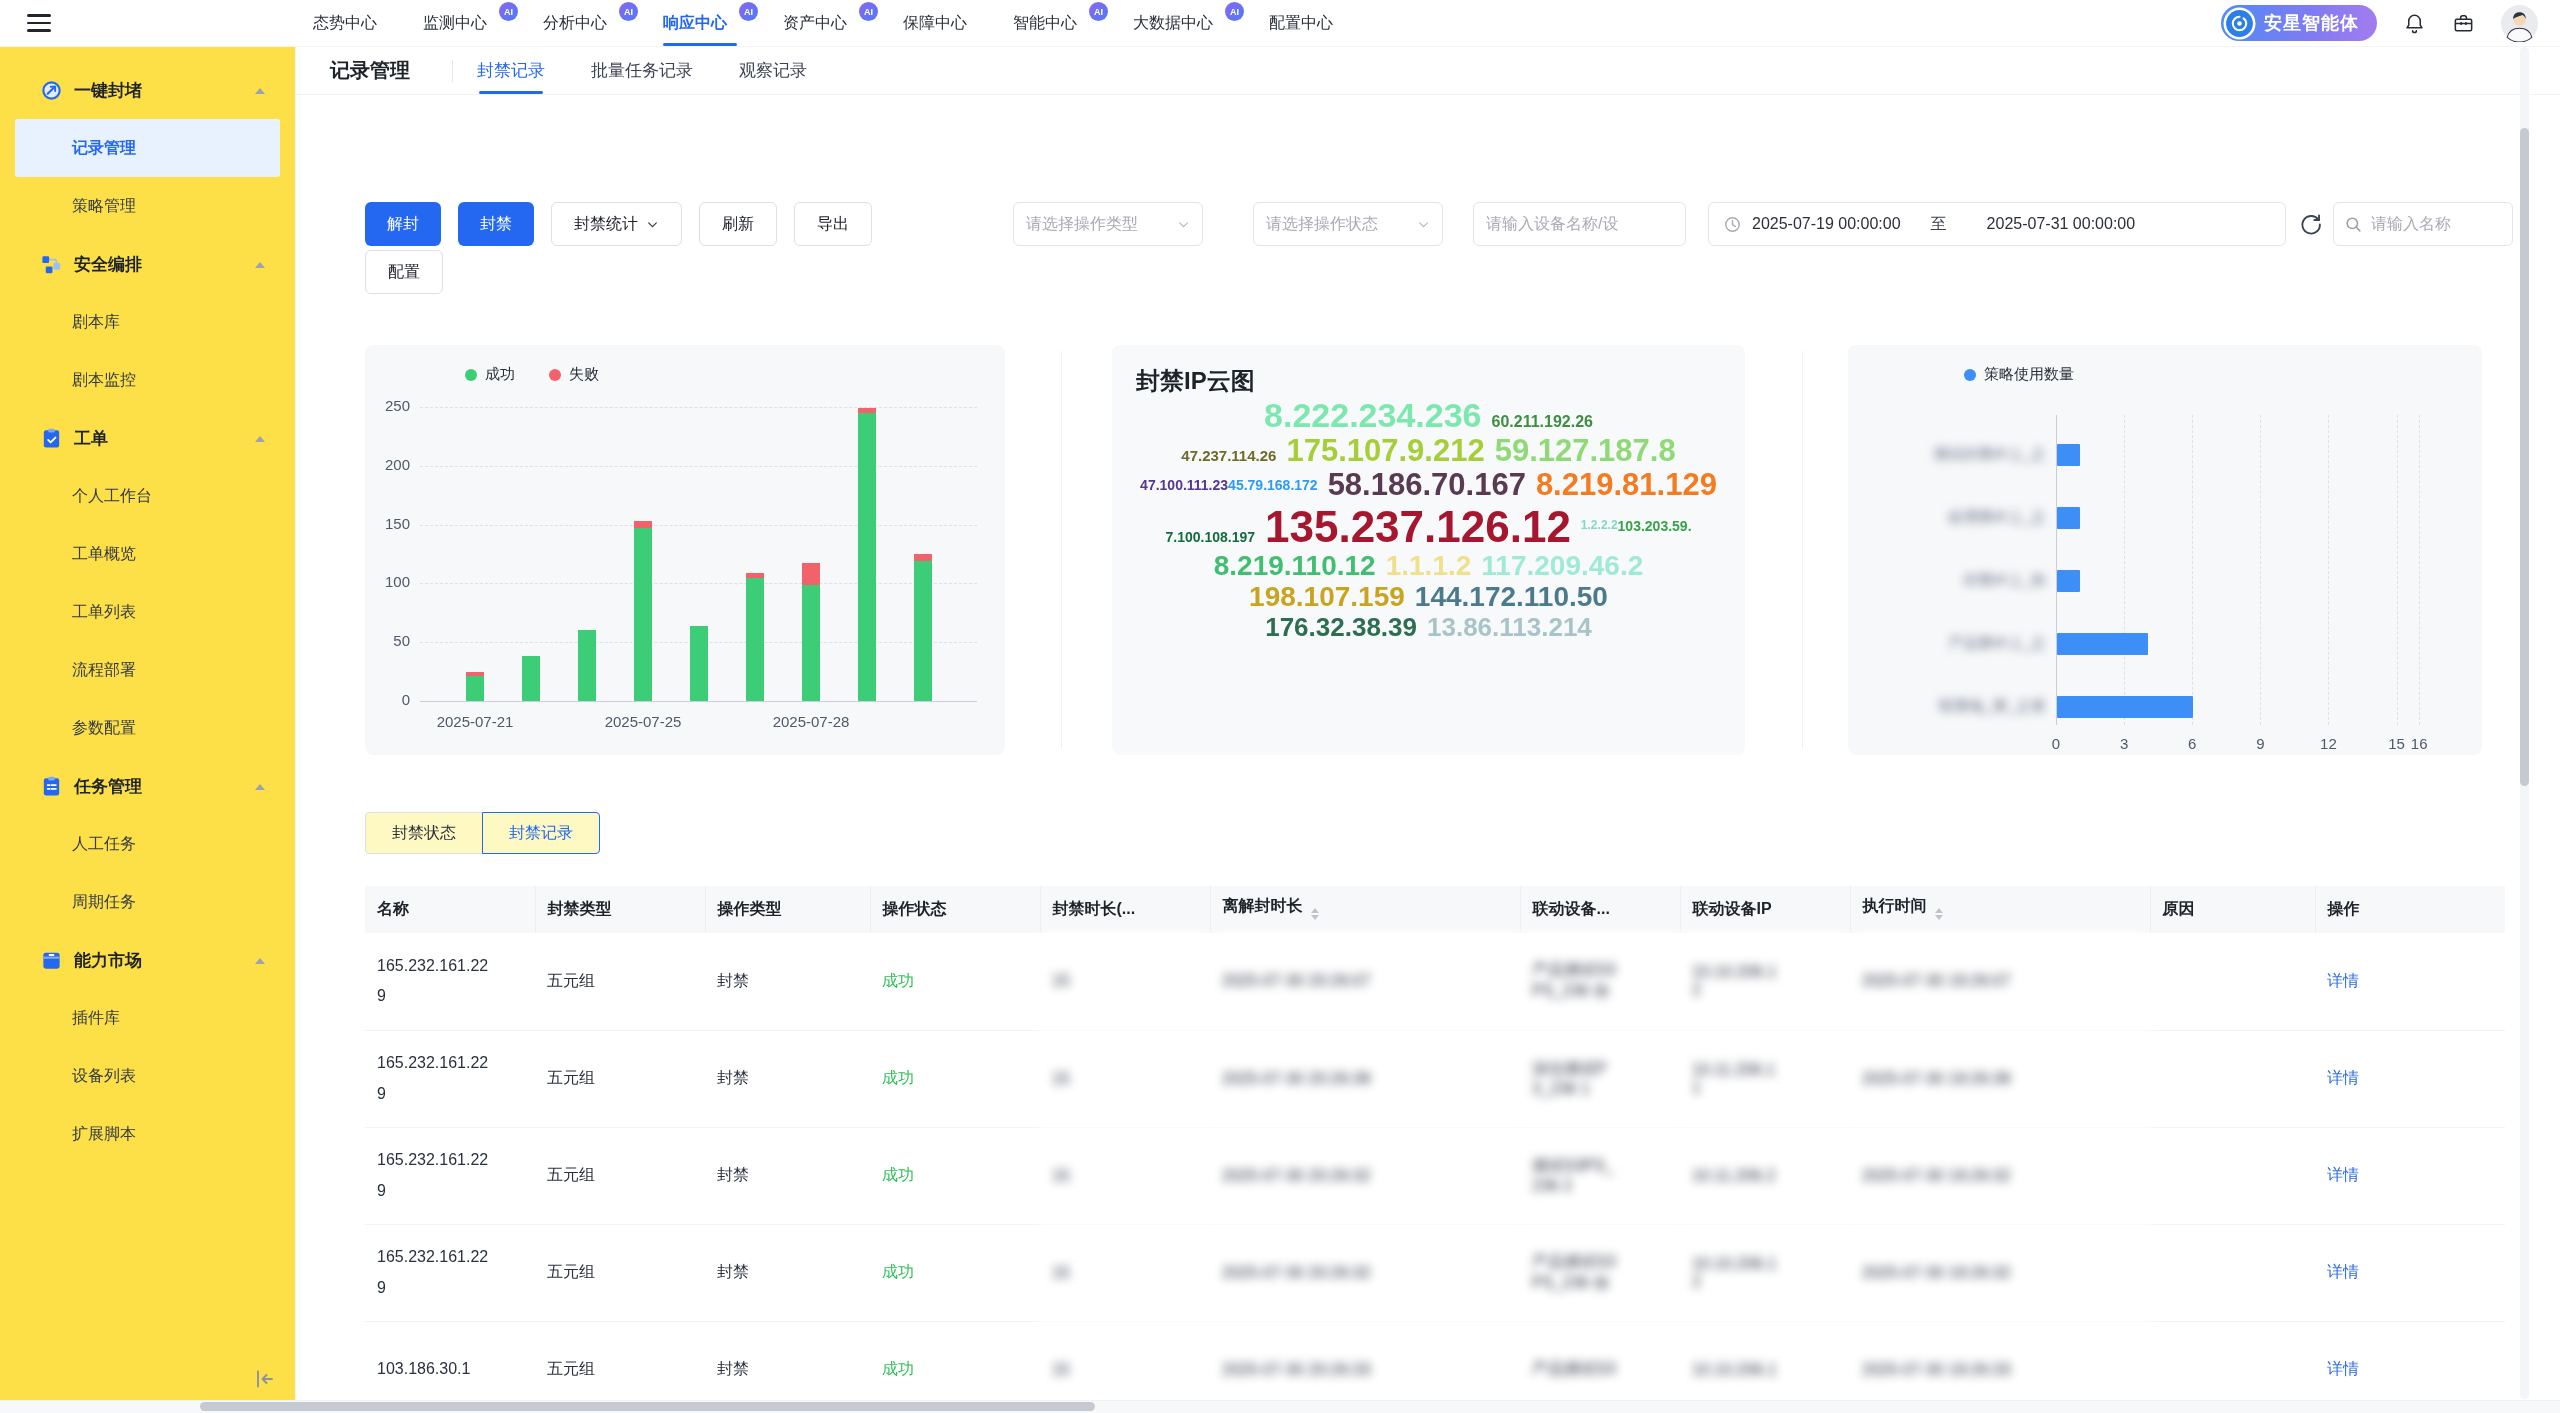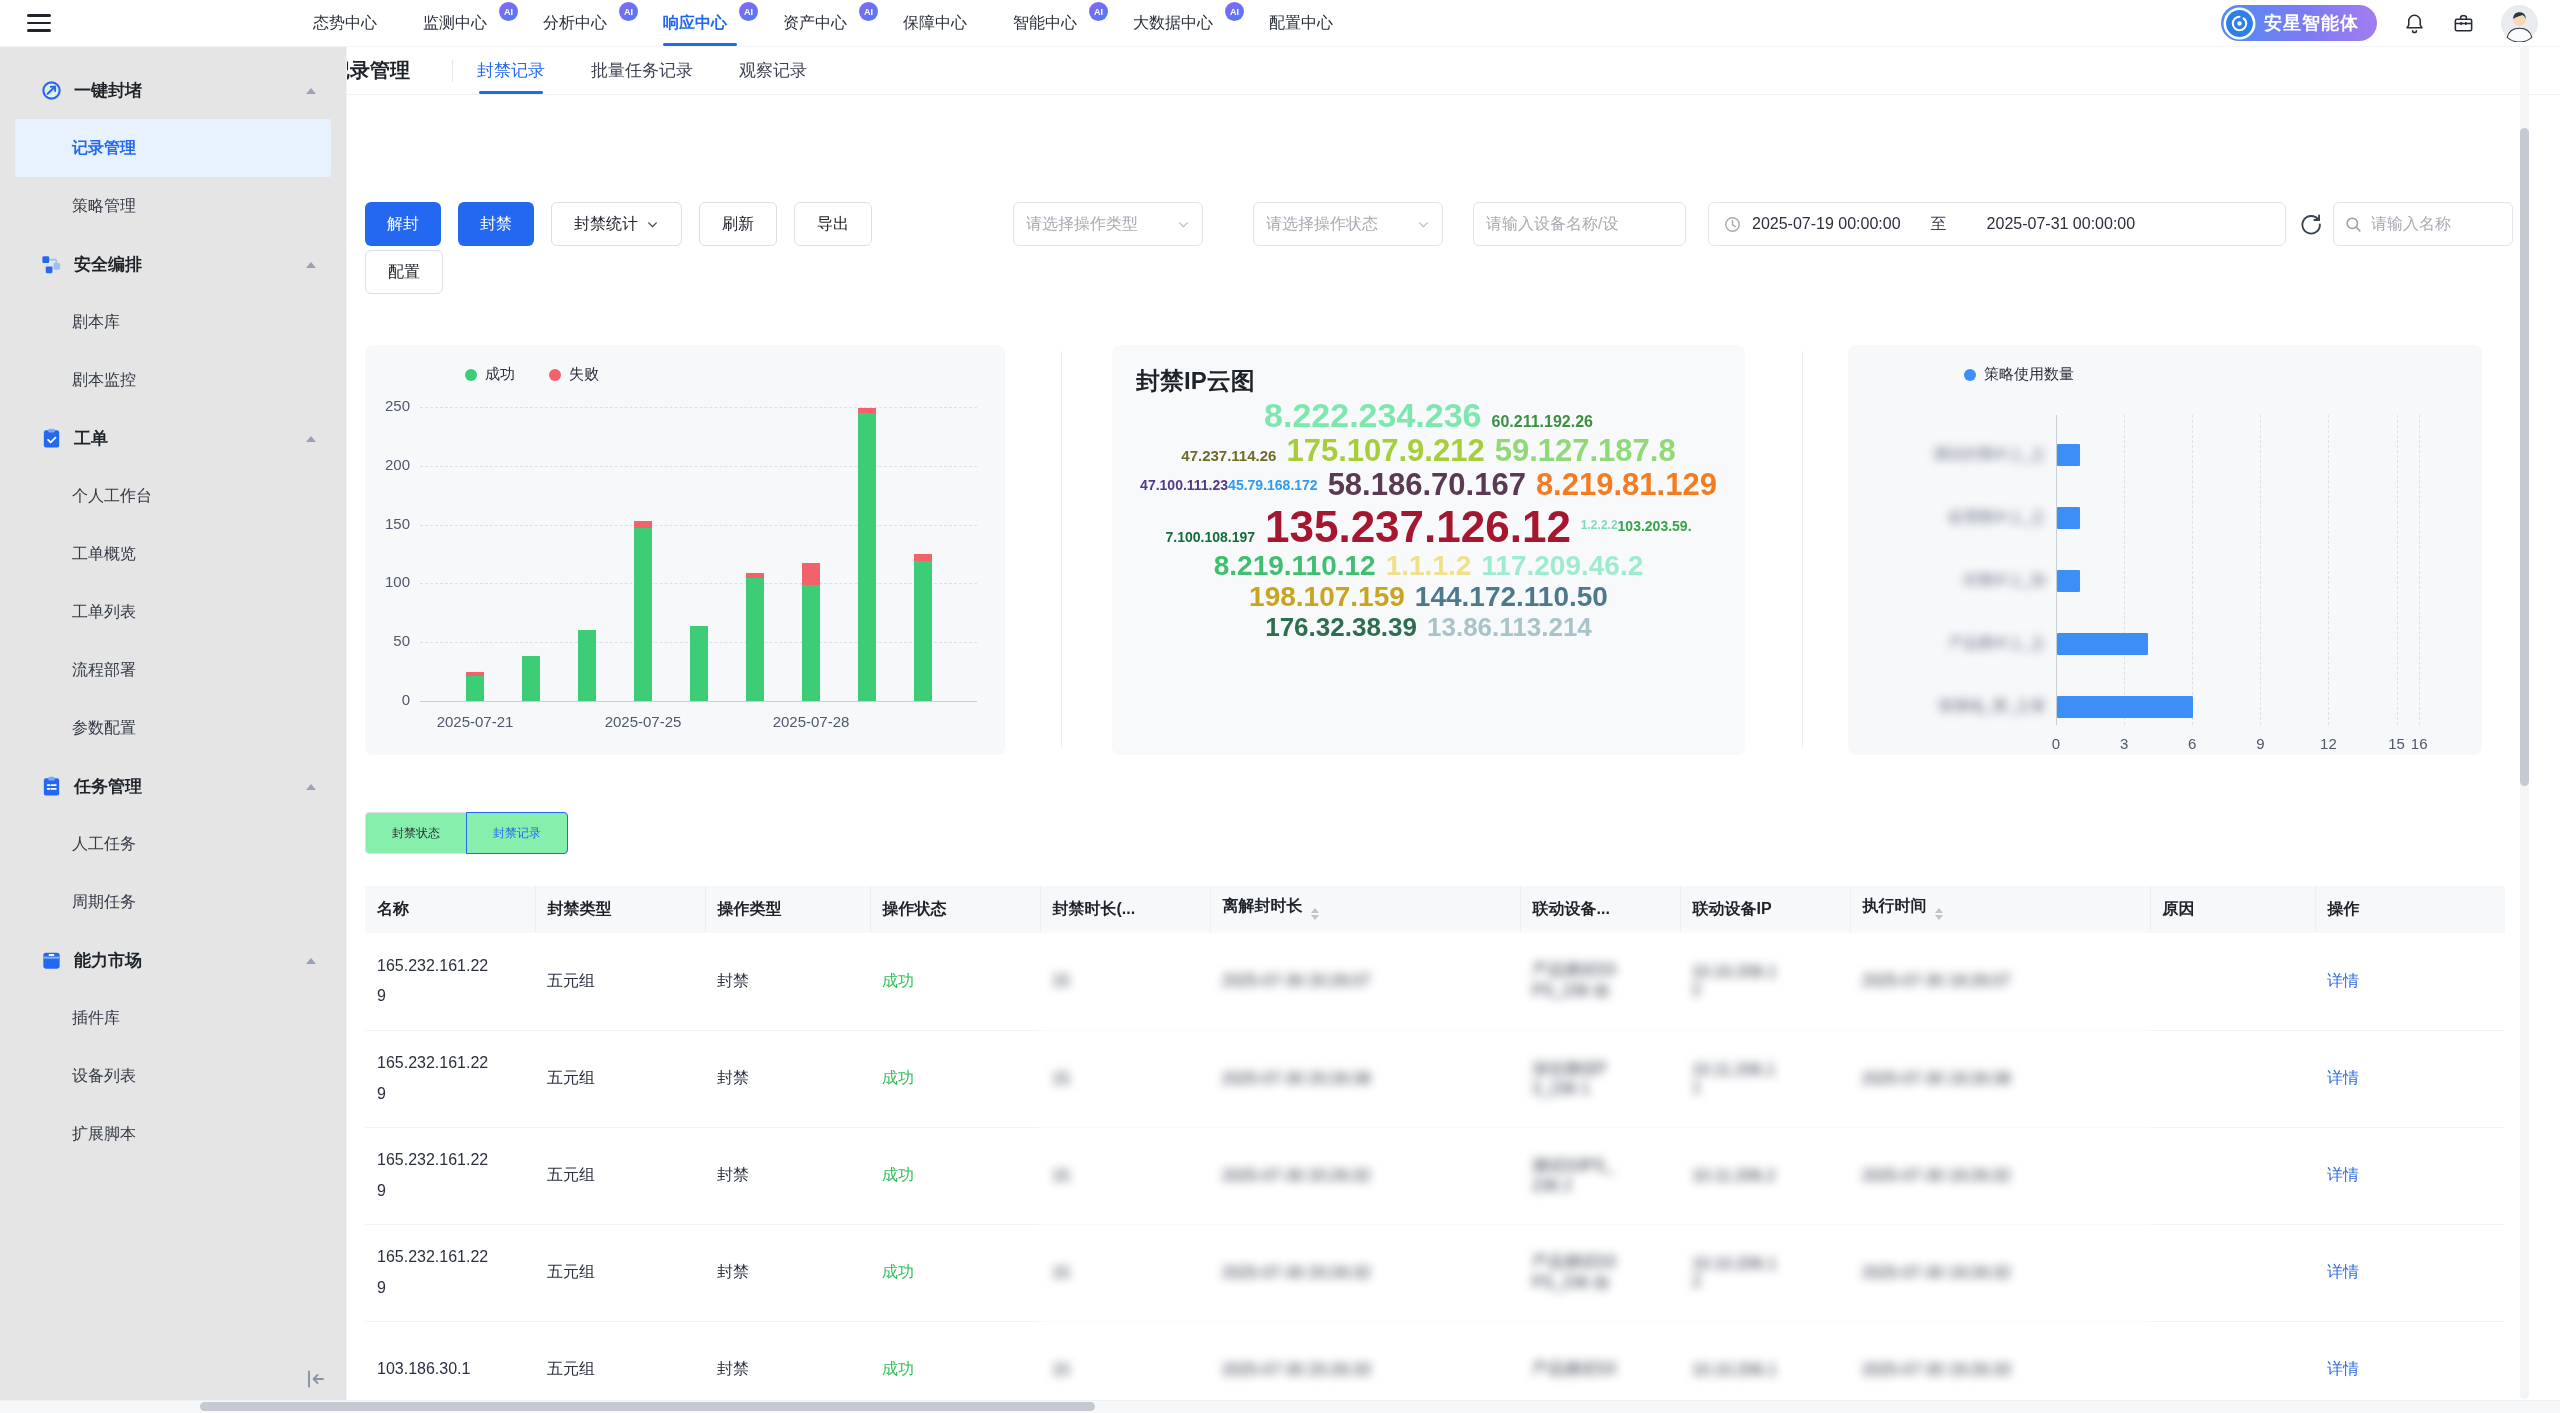--- a/index.html
+++ b/index.html
@@ -17,21 +17,21 @@
   .nav-item.active::after { content:''; position:absolute; left:0; right:0; bottom:0; height:3px; background:#2468F2; border-radius:2px; }
   .ai-badge { position:absolute; top:2px; right:-21px; width:19px; height:19px; border-radius:50%; background:linear-gradient(135deg,#8A66F2,#4D7BF5); color:#fff; font-size:9px; font-weight:700; display:flex; align-items:center; justify-content:center; }
   .nav-item.has-ai { padding-right:10px; }
   .top-right { margin-left:auto; margin-right:22px; display:flex; align-items:center; gap:26px; }
   .agent-pill { height:36px; border-radius:18px; padding:0 18px 0 2px; display:flex; align-items:center; gap:8px; background:linear-gradient(90deg,#4F8CF3 0%,#7D7BF2 55%,#A27CEF 100%); cursor:pointer; }
   .agent-text { color:#fff; font-size:18px; font-weight:700; letter-spacing:1px; }
   .tb-icon { display:flex; cursor:pointer; }
   .avatar { display:flex; cursor:pointer; }
 
   
-  .sidebar { position:absolute; left:0; top:47px; bottom:0; width:347px; background:#e5e5e5; border-right:1px solid #F0F2F5; z-index:5; }
+  .sidebar { position:absolute; left:0; top:47px; bottom:0; width:296px; background:#fde047; border-right:1px solid #F0F2F5; z-index:5; }
   .side-menu { padding-top:14px; }
   .side-group-header { display:flex; align-items:center; height:58px; padding-left:40px; cursor:pointer; }
   .gicon { display:flex; width:24px; }
   .gtitle { margin-left:10px; font-size:17px; font-weight:700; color:#1D2328; }
   .garrow { margin-left:auto; margin-right:30px; width:0; height:0; border:5px solid transparent; border-bottom:6px solid #9AA3B2; margin-top:-4px; }
   .side-item { display:flex; align-items:center; height:58px; margin:0 15px; padding-left:57px; font-size:16px; color:#333A45; border-radius:3px; cursor:pointer; }
   .side-item.active { background:#E8F2FE; color:#2468F2; font-weight:600; }
   .collapse-btn { position:absolute; right:18px; bottom:18px; cursor:pointer; }
 
   
@@ -88,21 +88,21 @@
   .legend3 { position:absolute; left:116px; top:20px; display:flex; align-items:center; gap:8px; font-size:15px; color:#2A2F3A; }
   .dot3 { width:12px; height:12px; border-radius:50%; }
   .grid-v { position:absolute; width:0; border-left:1px dashed #DCE1E8; }
   .axis-y { position:absolute; width:1px; background:#C9CFD8; }
   .plabel { position:absolute; font-size:15px; color:#5A6478; text-align:right; filter:blur(5px); white-space:nowrap; }
   .hbar { position:absolute; border-radius:1px; }
   .xlabel2 { position:absolute; text-align:center; font-size:15px; color:#4E5969; }
 
   
   .subtabs { position:absolute; left:69px; top:765px; display:flex; }
-  .seg { height:42px; padding:0 26px; display:flex; align-items:center; background:#86efac; border:1px solid #DCDFE6; font-size:12px; color:#2A2F3A; cursor:pointer; position:relative; }
+  .seg { height:42px; padding:0 26px; display:flex; align-items:center; background:#fef9c3; border:1px solid #DCDFE6; font-size:16px; color:#2A2F3A; cursor:pointer; position:relative; }
   .seg:first-child { border-radius:4px 0 0 4px; }
   .seg + .seg { margin-left:-1px; border-radius:0 4px 4px 0; }
   .seg.active { border-color:#2468F2; color:#2468F2; z-index:2; }
 
   
   .tbl { position:absolute; left:69px; top:839px; width:2140px; border-collapse:collapse; table-layout:fixed; }
   .tbl thead th { height:47px; background:#F7F8FA; font-size:16px; font-weight:700; color:#1D2329; text-align:left; padding:0 12px; white-space:nowrap; overflow:hidden; }
   .tbl thead th + th { border-left:1px solid #ECEEF2; }
   .tbl tbody td { height:97px; font-size:16px; color:#2A3040; padding:0 12px; border-bottom:1px solid #F2F3F6; vertical-align:middle; background:#fff; }
   .name-wrap { display:inline-block; max-width:112px; word-break:break-all; line-height:1.9; }

